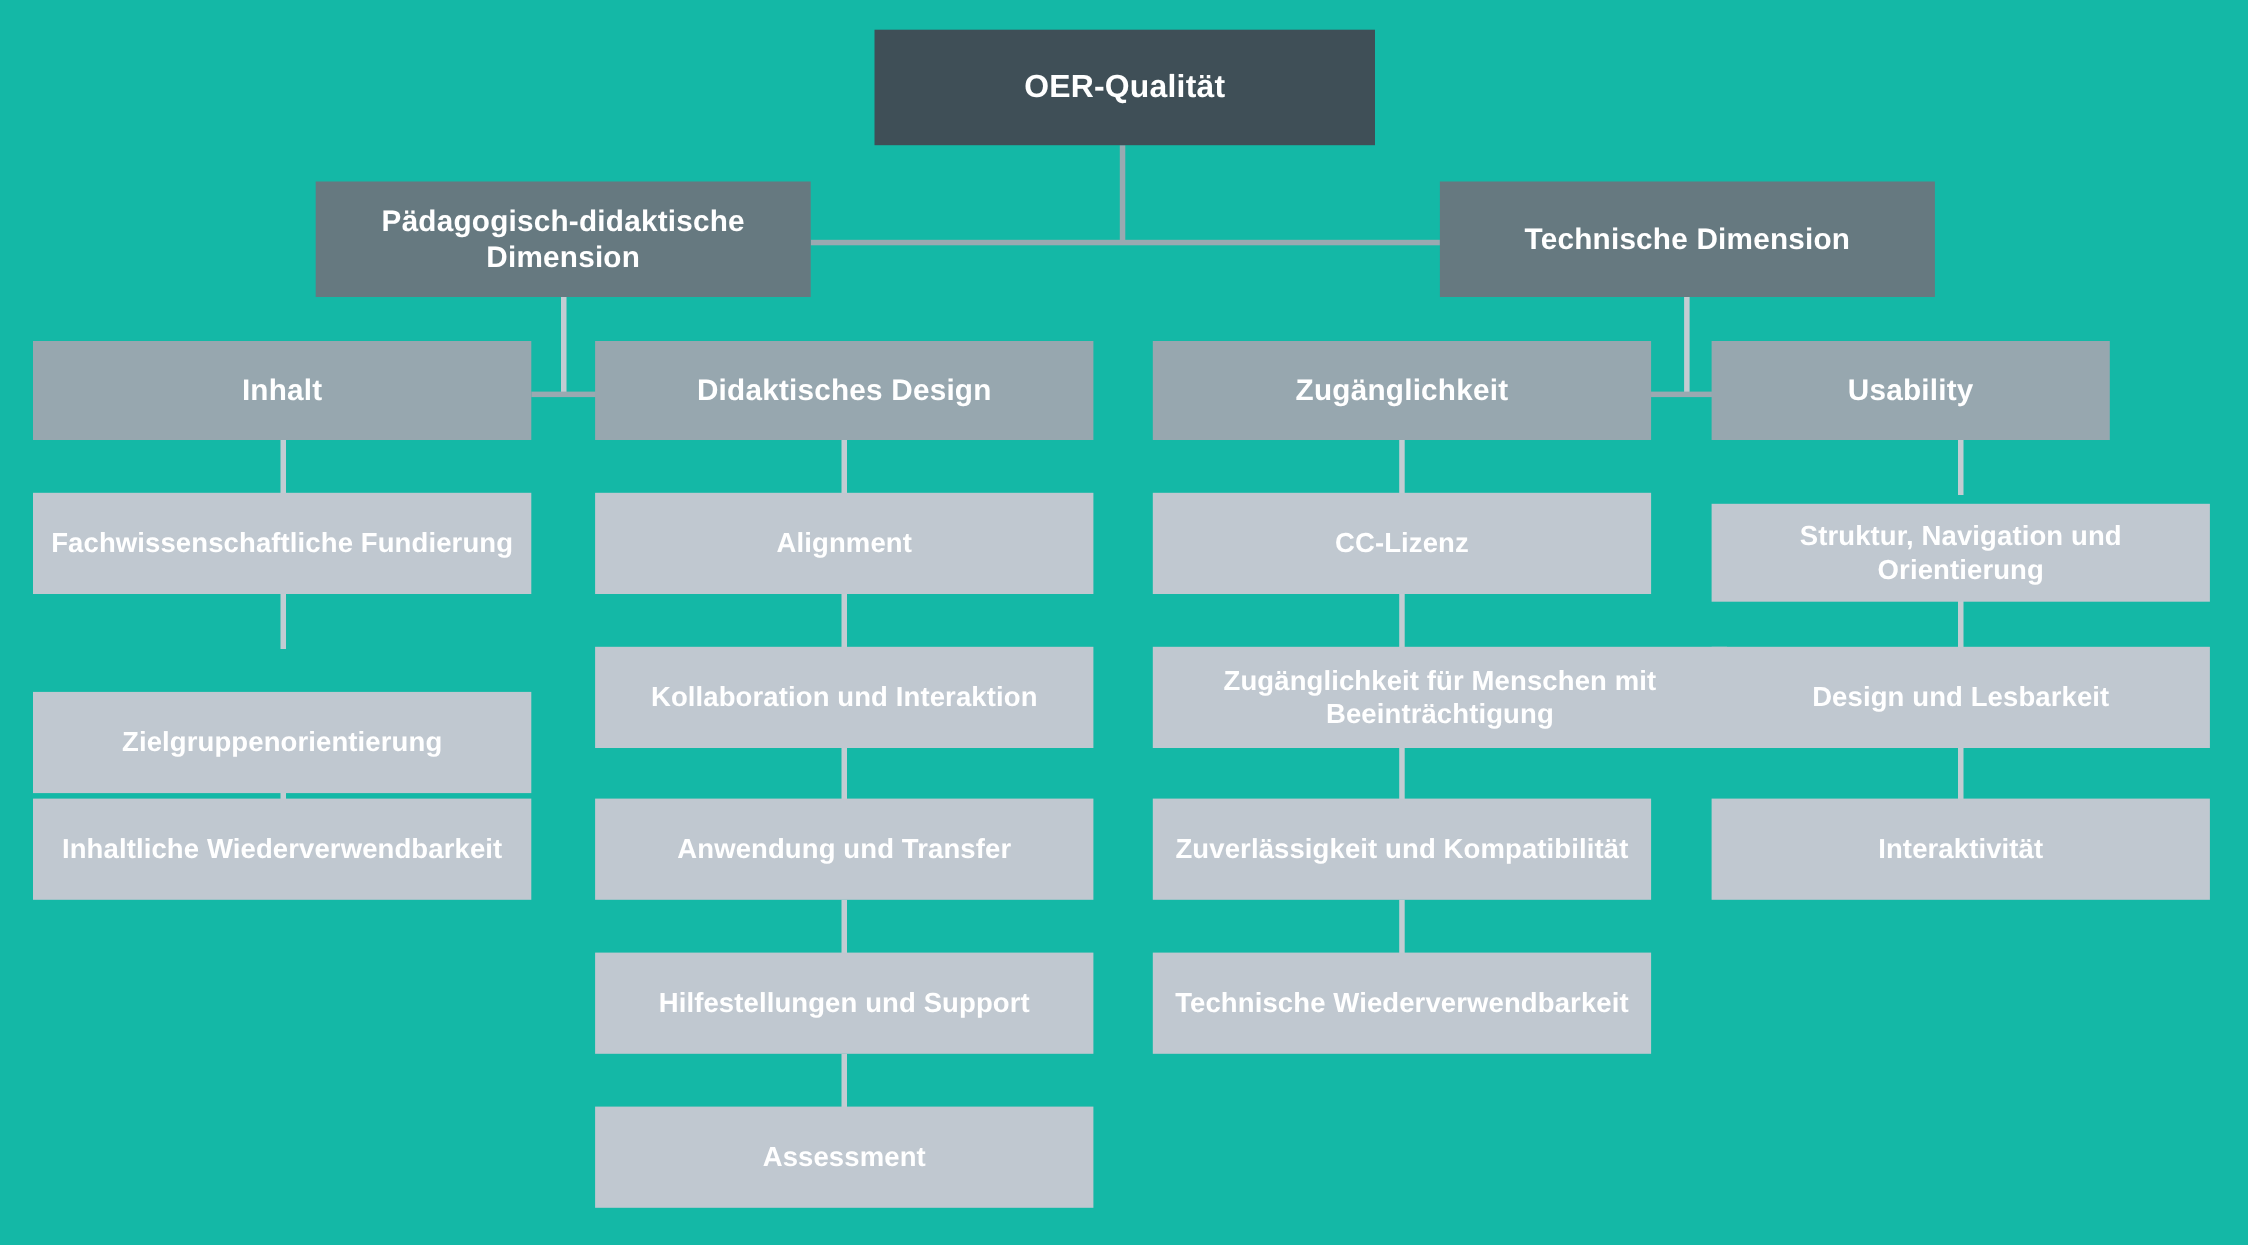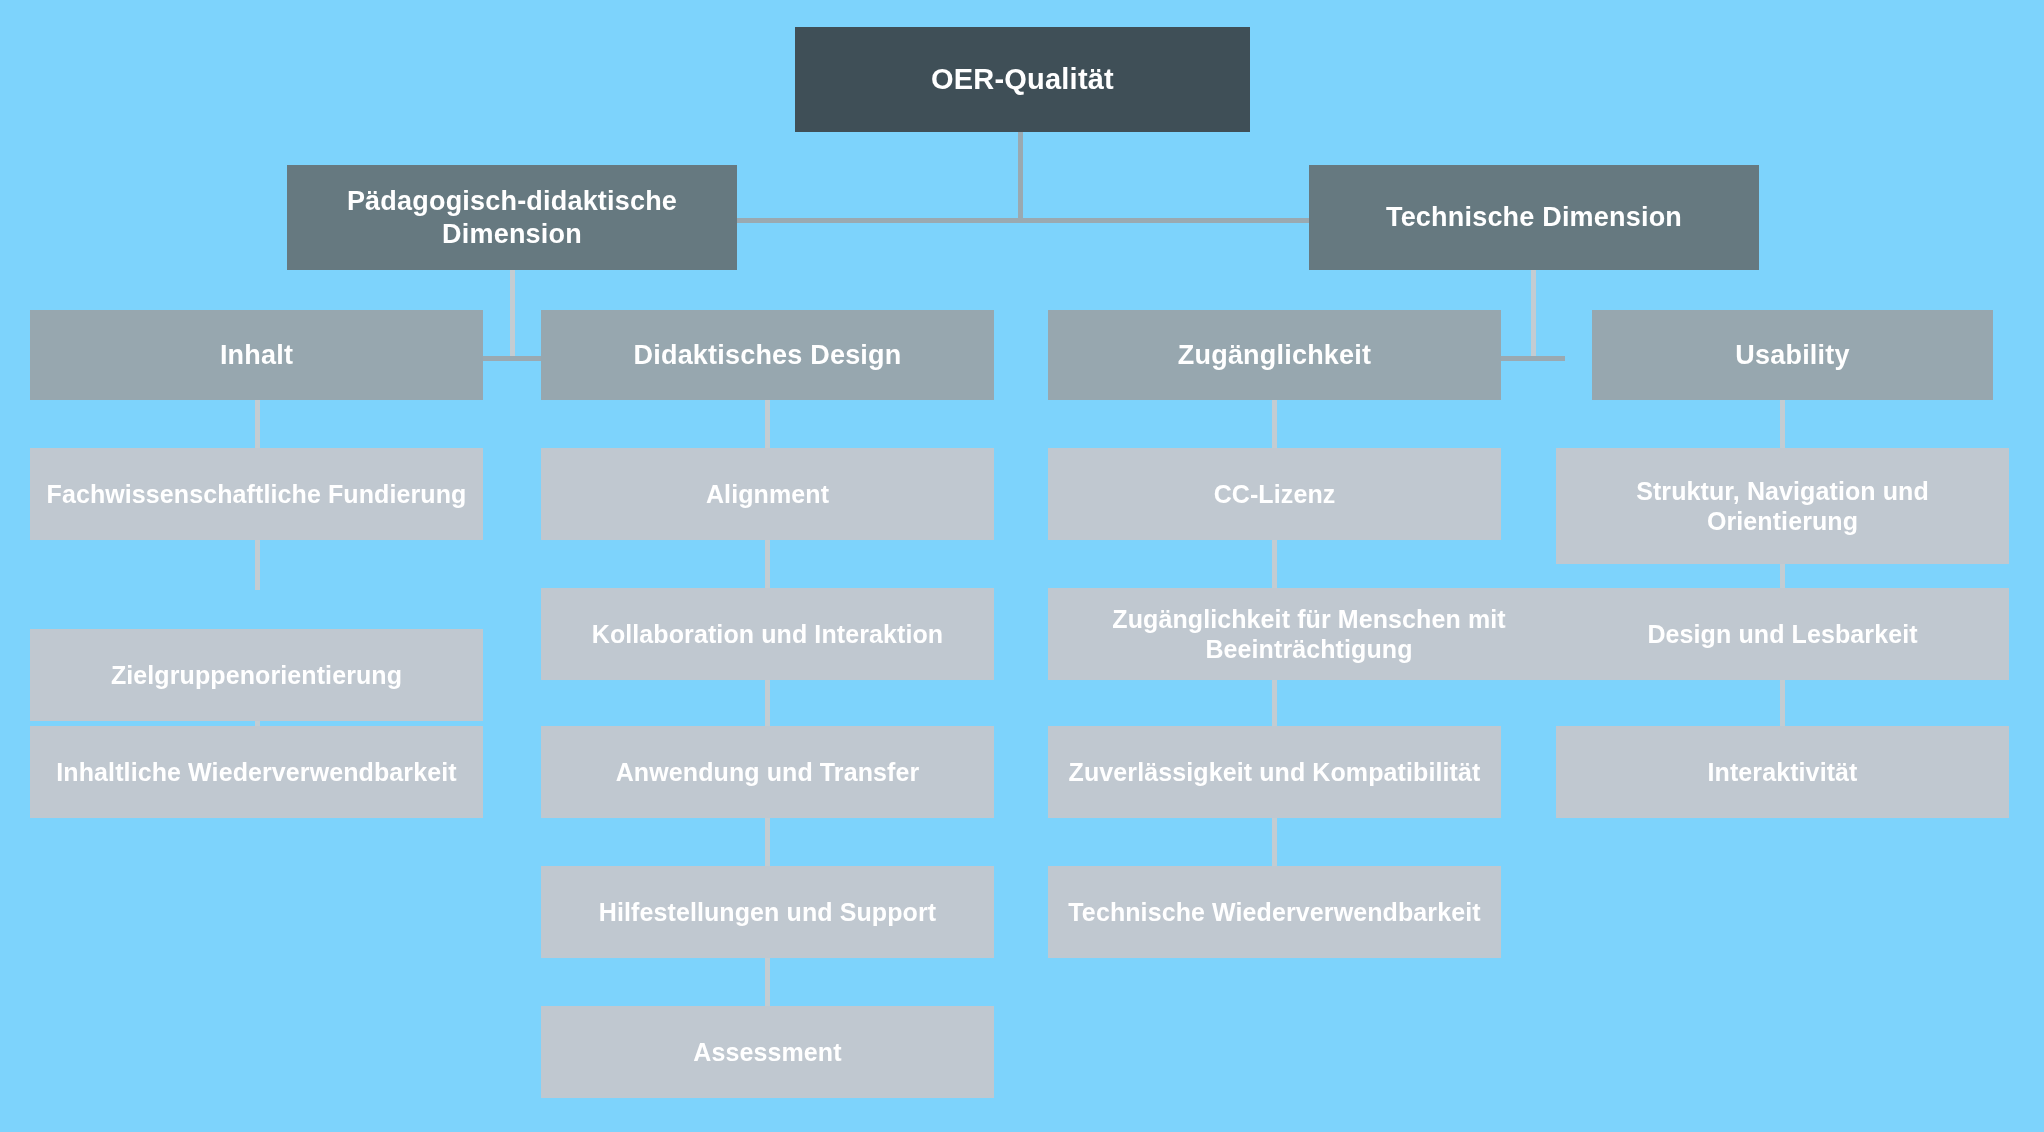--- a/index.html
+++ b/index.html
@@ -7,21 +7,21 @@
     padding: 0;
     background: #ffffff;
   }
   body {
     font-family: "Liberation Sans", sans-serif;
   }
   #canvas {
     position: relative;
     width: 2044px;
     height: 1132px;
-    background: #7dd3fc;
+    background: #14b8a6;
     overflow: hidden;
   }
   .node {
     position: absolute;
     display: flex;
     align-items: center;
     justify-content: center;
     text-align: center;
     color: #ffffff;
     font-weight: bold;
@@ -106,21 +106,21 @@
 
   <div class="node node-category" style="left:30px; top:310px; width:453px; height:90px;">
     <span>Inhalt</span>
   </div>
   <div class="node node-category" style="left:541px; top:310px; width:453px; height:90px;">
     <span>Didaktisches Design</span>
   </div>
   <div class="node node-category" style="left:1048px; top:310px; width:453px; height:90px;">
     <span>Zugänglichkeit</span>
   </div>
-  <div class="node node-category" style="left:1556px; top:310px; width:401px; height:90px;margin-left:36px;">
+  <div class="node node-category" style="left:1556px; top:310px; width:362px; height:90px;">
     <span>Usability</span>
   </div>
 
   <div class="node node-leaf" style="left:30px; top:448px; width:453px; height:92px;align-items:center;">
     <span>Fachwissenschaftliche Fundierung</span>
   </div>
   <div class="node node-leaf" style="left:30px; top:588px; width:453px; height:92px;margin-top:41px;">
     <span>Zielgruppenorientierung</span>
   </div>
   <div class="node node-leaf" style="left:30px; top:726px; width:453px; height:92px;">
@@ -149,21 +149,21 @@
   <div class="node node-leaf" style="left:1048px; top:588px; width:522px; height:92px;">
     <span>Zugänglichkeit für Menschen mit Beeinträchtigung</span>
   </div>
   <div class="node node-leaf" style="left:1048px; top:866px; width:453px; height:92px;">
     <span>Technische Wiederverwendbarkeit</span>
   </div>
   <div class="node node-leaf" style="left:1048px; top:726px; width:453px; height:92px;">
     <span>Zuverlässigkeit und Kompatibilität</span>
   </div>
 
-  <div class="node node-leaf" style="left:1556px; top:448px; width:453px; height:116px;">
+  <div class="node node-leaf" style="left:1556px; top:458px; width:453px; height:89px;">
     <span>Struktur, Navigation und Orientierung</span>
   </div>
   <div class="node node-leaf" style="left:1556px; top:588px; width:453px; height:92px;">
     <span>Design und Lesbarkeit</span>
   </div>
   <div class="node node-leaf" style="left:1556px; top:726px; width:453px; height:92px;">
     <span>Interaktivität</span>
   </div>
 
 </div>

